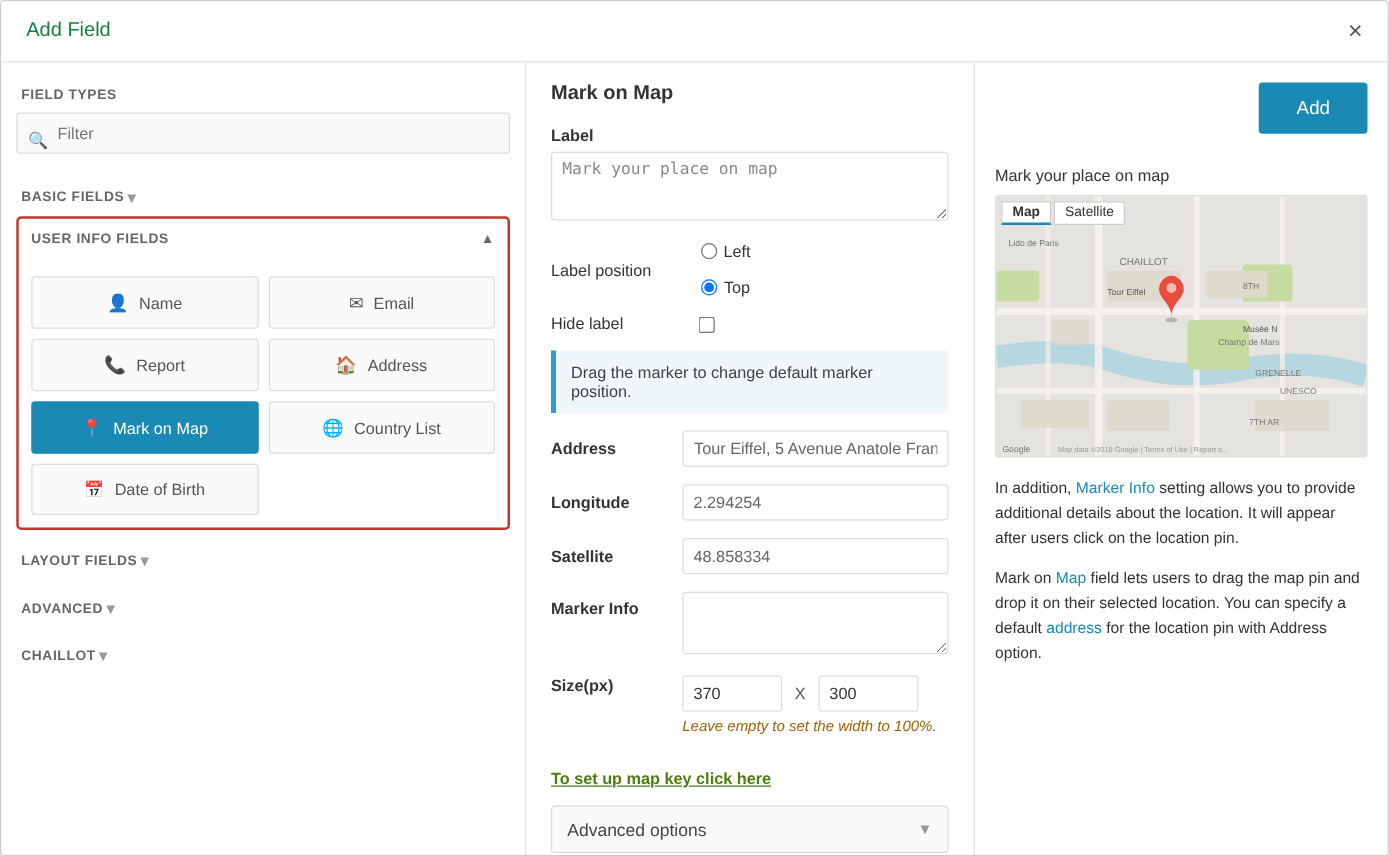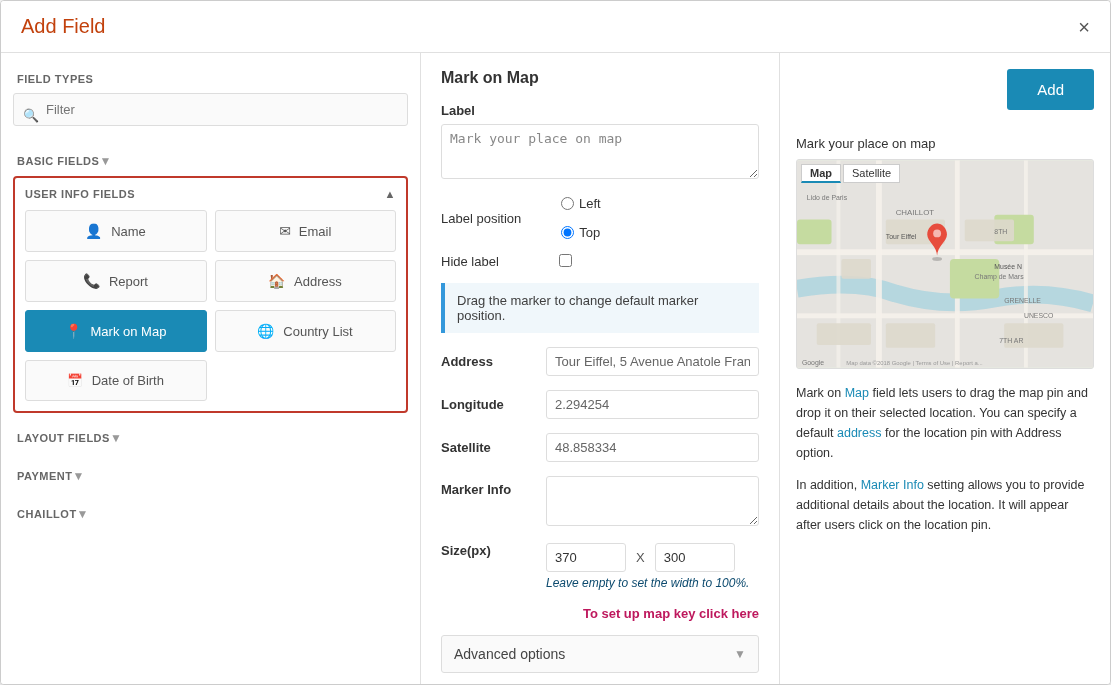--- a/index.html
+++ b/index.html
@@ -20,23 +20,23 @@
     .modal-header {
       display: flex;
       justify-content: space-between;
       align-items: center;
       padding: 14px 20px;
       border-bottom: 1px solid #e0e0e0;
       background: #fff;
     }
 
     .modal-title {
-      font-size: 20px;
+      font-size: 16px;
       font-weight: 400;
-      color: #c2410c;
+      color: #15803d;
     }
 
     .modal-close {
       font-size: 20px;
       cursor: pointer;
       color: #555;
       background: none;
       border: none;
       line-height: 1;
     }
@@ -105,21 +105,21 @@
     }
 
     .user-info-header {
       display: flex;
       justify-content: space-between;
       align-items: center;
       font-size: 11px;
       font-weight: 700;
       color: #666;
       letter-spacing: 0.5px;
-      margin-bottom: 10px;
+      margin-bottom: 24px;
       gap: 20px;
     }
 
     .field-grid {
       display: grid;
       grid-template-columns: 1fr 1fr;
       gap: 8px;
     }
 
     .field-btn {
@@ -231,21 +231,21 @@
       align-items: center;
       gap: 5px;
       font-size: 13px;
       color: #333;
     }
 
     .radio-option input[type="radio"] { margin: 0; }
 
     .checkbox-row {
       display: flex;
-      align-items: flex-start;
+      align-items: flex-end;
       gap: 8px;
       margin-bottom: 14px;
     }
 
     .blue-bar-note {
       border-left: 4px solid #3498db;
       padding: 10px 12px;
       font-size: 13px;
       color: #404040;
       margin-bottom: 14px;
@@ -273,33 +273,33 @@
       width: 80px;
       border: 1px solid #ddd;
       border-radius: 3px;
       padding: 6px 8px;
       font-size: 13px;
       color: #333;
     }
 
     .size-hint {
       font-size: 12px;
-      color: #0c4a6e;
-      margin-bottom: 12px;
+      color: #a16207;
+      margin-bottom: 24px;
       font-style: italic;
     }
 
     .map-link {
-      color: #be185d;
+      color: #4d7c0f;
       font-size: 13px;
       font-weight: 600;
+      text-decoration: underline;
       cursor: pointer;
       display: block;
       margin-bottom: 14px;
-      text-align: right;
     }
 
     .advanced-dropdown {
       display: flex;
       align-items: center;
       justify-content: space-between;
       border: 1px solid #ddd;
       border-radius: 3px;
       padding: 10px 12px;
       background: #fafafa;
@@ -464,21 +464,21 @@
 
       <div class="layout-section">
         <div class="section-header">
           <span>LAYOUT FIELDS</span>
           <span class="arrow">▼</span>
         </div>
       </div>
 
       <div class="advanced-section">
         <div class="section-header">
-          <span>PAYMENT</span>
+          <span>ADVANCED</span>
           <span class="arrow">▼</span>
         </div>
       </div>
 
       <div class="payment-section">
         <div class="section-header">
           <span>CHAILLOT</span>
           <span class="arrow">▼</span>
         </div>
       </div>
@@ -608,22 +608,22 @@
           <ellipse cx="142" cy="100" rx="5" ry="2" fill="rgba(0,0,0,0.2)"></ellipse>
           <path d="M142,97 C142,87 132,82 132,75 C132,69 137,64 142,64 C147,64 152,69 152,75 C152,82 142,87 142,97 Z" fill="#e74c3c"></path>
           <circle cx="142" cy="74" r="4" fill="#fff" opacity="0.6"></circle>
 
           <text x="5" y="207" font-size="7" fill="#777" font-family="Arial">Google</text>
           <text x="50" y="207" font-size="6" fill="#999" font-family="Arial">Map data ©2018 Google | Terms of Use | Report a...</text>
         </svg>
       </div>
 
       <div class="description-block">
+        <span>In addition, </span><span class="highlight">Marker Info</span><span> setting allows you to provide additional details about the location. It will appear after users click on the location pin.</span>
+      </div>
+
+      <div class="description-block">
         <span>Mark on </span><span class="highlight">Map</span><span> field lets users to drag the map pin and drop it on their selected location. You can specify a default </span><span class="highlight">address</span><span> for the location pin with Address option.</span>
-      </div>
-
-      <div class="description-block">
-        <span>In addition, </span><span class="highlight">Marker Info</span><span> setting allows you to provide additional details about the location. It will appear after users click on the location pin.</span>
       </div>
     </div>
 
   </div>
 </div>
 
 </body></html>

